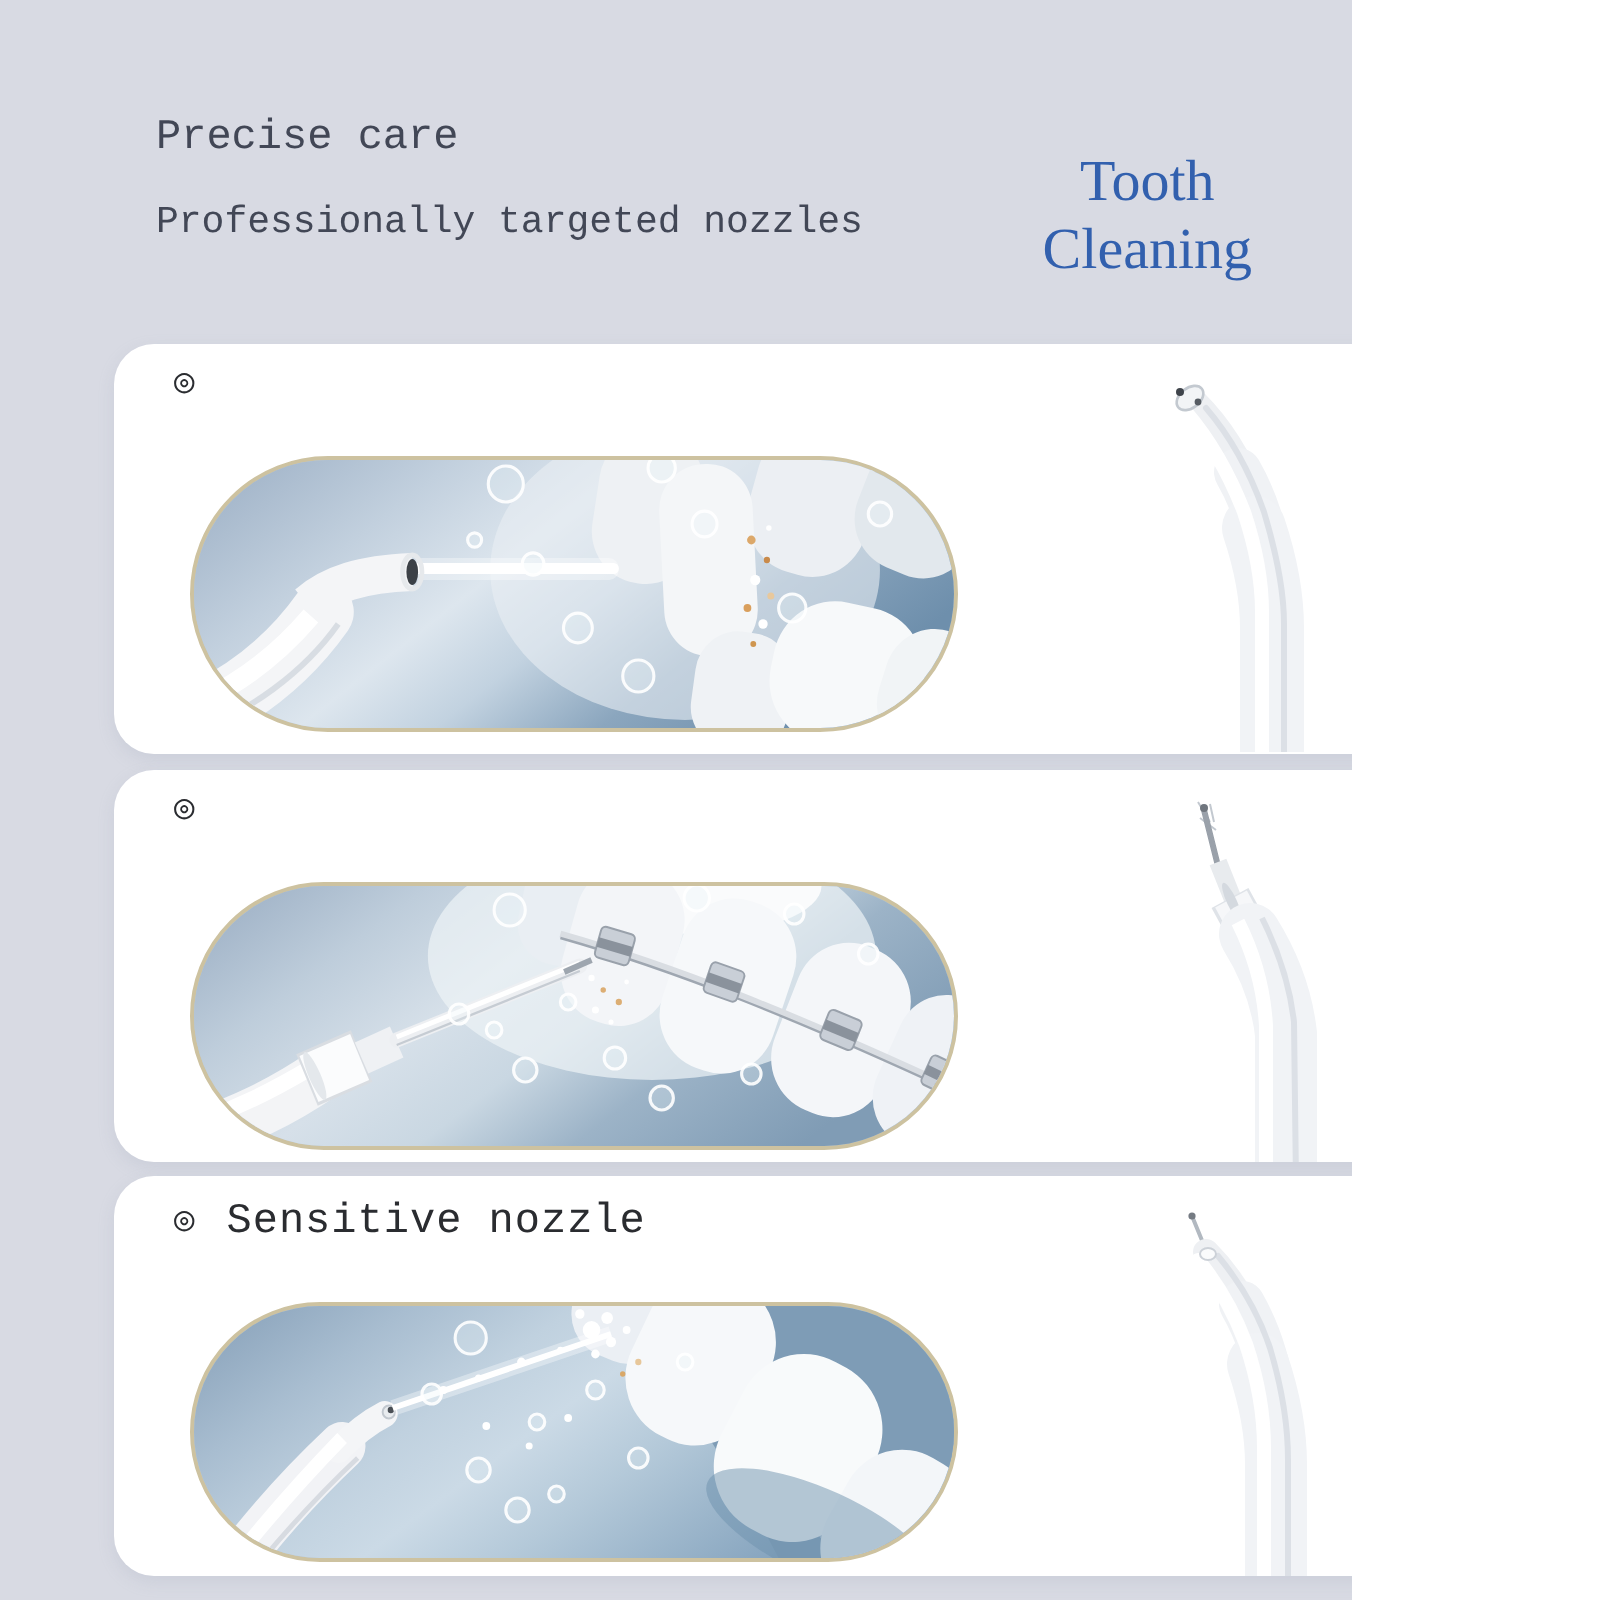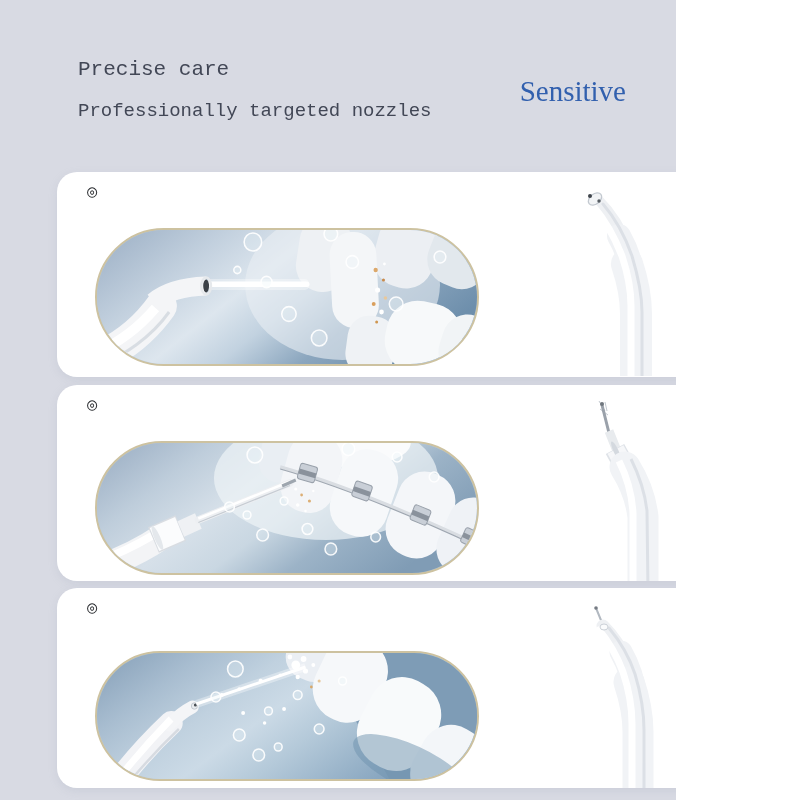--- a/index.html
+++ b/index.html
@@ -52,21 +52,22 @@
 <body>
 
 <div class="page">
 
   <header>
     <div class="tagline">
       <div class="l1">Precise care</div>
       <div class="l2">Professionally targeted nozzles</div>
     </div>
     <div class="brand">
-      <div>Sensitive</div>
+      <div>Tooth</div>
+      <div>Cleaning</div>
     </div>
   </header>
 
   <section class="card card1">
     <div class="card-header">
       <span class="bullet">◎</span>
     </div>
 
     <div class="oval">
       <svg viewBox="0 0 390 134" preserveAspectRatio="none">
@@ -243,20 +244,21 @@
           <path d="M80,62 C88,78 93,96 94,114 L94,190" stroke="#ffffff" stroke-width="7"></path>
         </g>
         <circle cx="63" cy="5" r="2" fill="#70767e"></circle>
       </svg>
     </div>
   </section>
 
   <section class="card card3">
     <div class="card-header">
       <span class="bullet">◎</span>
+      <span class="label">Sensitive nozzle</span>
     </div>
 
     <div class="oval">
       <svg viewBox="0 0 390 126" preserveAspectRatio="none">
         <defs>
           <linearGradient id="s3bg" x1="0" y1="0.1" x2="1" y2="0.55">
             <stop offset="0" stop-color="#8aa3bb"></stop>
               <stop offset=".2" stop-color="#a8bdd0"></stop>
             <stop offset=".38" stop-color="#c0d1df"></stop>
               <stop offset=".52" stop-color="#cbdae6"></stop>

